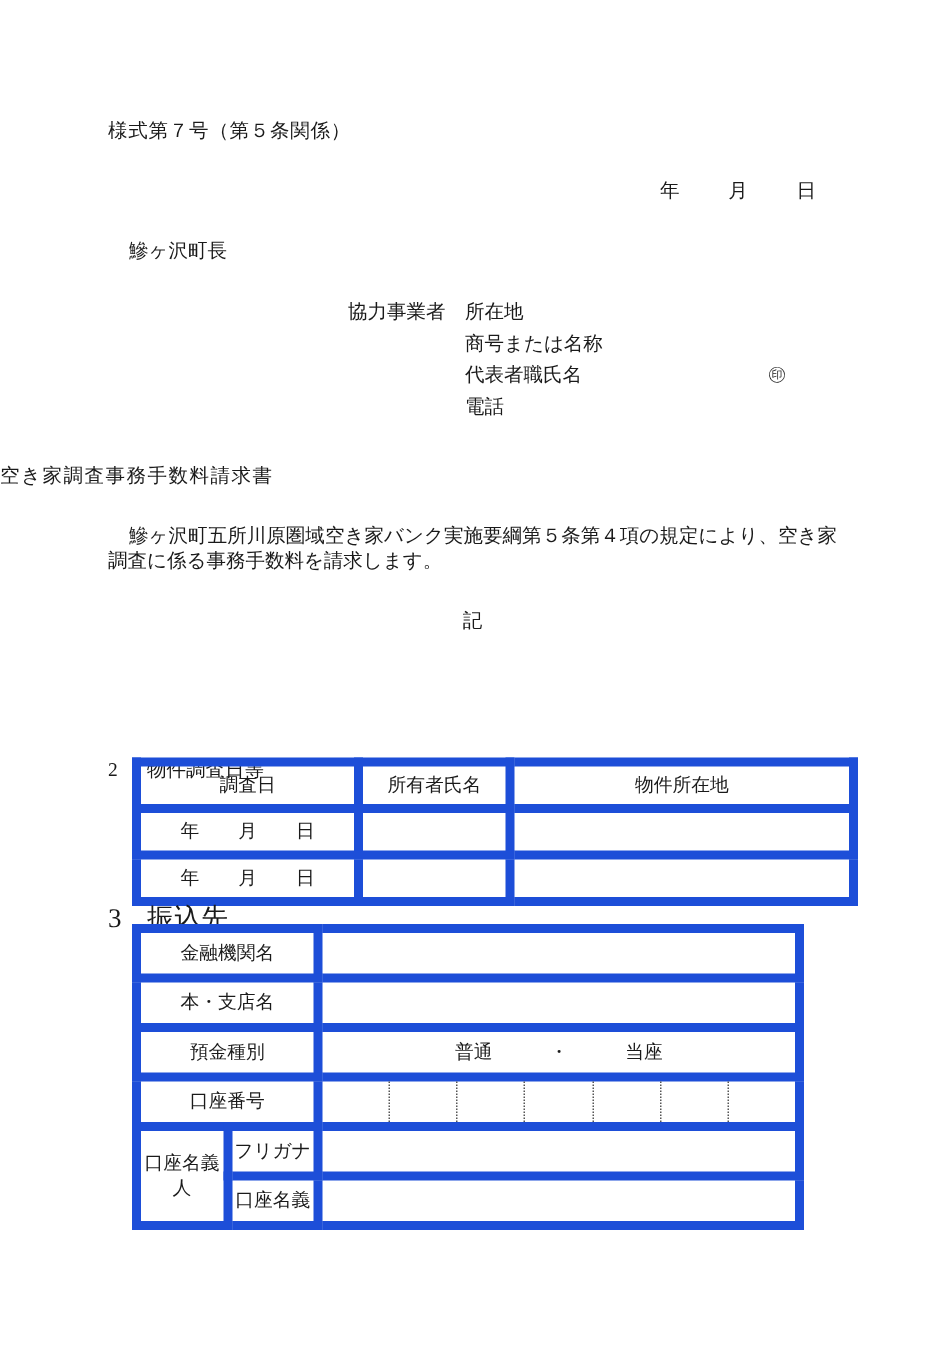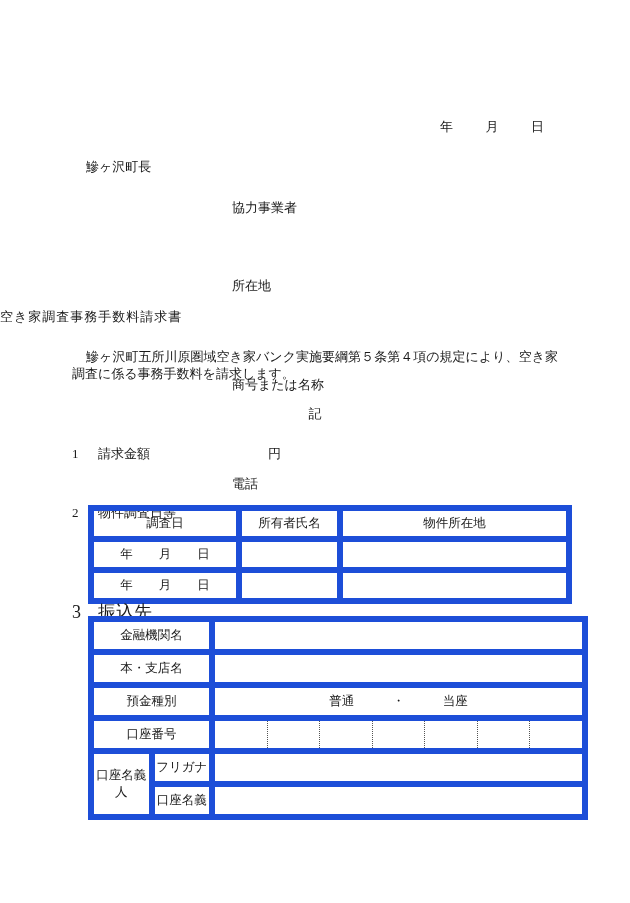--- a/index.html
+++ b/index.html
@@ -43,21 +43,20 @@
   .applicant {
     left: 232px;
     top: 197px;
     font-size: 13px;
     line-height: 21px;
   }
   .applicant-row {
     display: flex;
     align-items: flex-start;
     white-space: nowrap;
-    flex-direction: column;
   }
   .applicant-label {
     width: 78px;
     flex: 0 0 78px;
   }
   .applicant-value { flex: 0 0 auto; }
   .seal-mark {
     position: absolute;
     left: 280px;
     top: 0;
@@ -138,21 +137,21 @@
   #table-survey td { height: 25px; }
   .col-date { width: 142px; }
   .col-owner { width: 95px; }
   .col-addr { width: 223px; }
 
   .ymd .gap { display: inline-block; width: 26px; }
 
   #table-bank {
     left: 88px;
     top: 616px;
-    width: 500px;
+    width: 448px;
     border-radius: 28px;
   }
   #table-bank td { height: 27px; }
   .bank-label { width: 115px; }
   .bank-sub { width: 80px; }
 
   .type-choices .sep { display: inline-block; width: 38px; }
 
   .acct-cells {
     display: flex;
@@ -168,55 +167,58 @@
 
   td.dashed-bottom { border-bottom: 1px dashed #555555; }
   td.dashed-top { border-top: 1px dashed #555555; }
   td.no-bottom { border-bottom: none; }
 </style>
 </head>
 <body>
 
 <div id="page">
 
+  <div class="abs form-number">様式第７号（第５条関係）</div>
 
   <div class="abs date-line">
     <span class="seg">年</span>
     <span class="gap"></span>
     <span class="seg">月</span>
     <span class="gap"></span>
     <span class="seg">日</span>
   </div>
 
   <div class="abs addressee">鰺ヶ沢町長</div>
 
   <div class="abs applicant">
     <div class="applicant-row">
       <span class="applicant-label">協力事業者</span>
       <span class="applicant-value">所在地</span>
     </div>
     <div class="applicant-row">
       <span class="applicant-label"></span>
       <span class="applicant-value">商号または名称</span>
     </div>
+    <div class="applicant-row has-seal">
+      <span class="applicant-label"></span>
+      <span class="applicant-value">代表者職氏名</span>
+      <span class="seal-mark">㊞</span>
+    </div>
     <div class="applicant-row">
       <span class="applicant-label"></span>
       <span class="applicant-value">電話</span>
     </div>
   </div>
 
   <div class="abs doc-title">空き家調査事務手数料請求書</div>
 
   <div class="abs body-para"><span class="indent"></span><span>鰺ヶ沢町五所川原圏域空き家バンク実施要綱第５条第４項の規定により、空き家調査に係る事務手数料を請求します。</span></div>
 
   <div class="abs ki-mark">記</div>
 
-  <div class="abs item1">
-    <span class="num">1</span><span>請求金額</span><span class="yen">円</span>
-  </div>
 
   <div class="abs item2-heading">
     <span class="num">2</span><span>物件調査日等</span>
   </div>
 
   <table class="abs grid" id="table-survey">
     <tbody>
       <tr>
         <td class="col-date">調査日</td>
         <td class="col-owner">所有者氏名</td>

